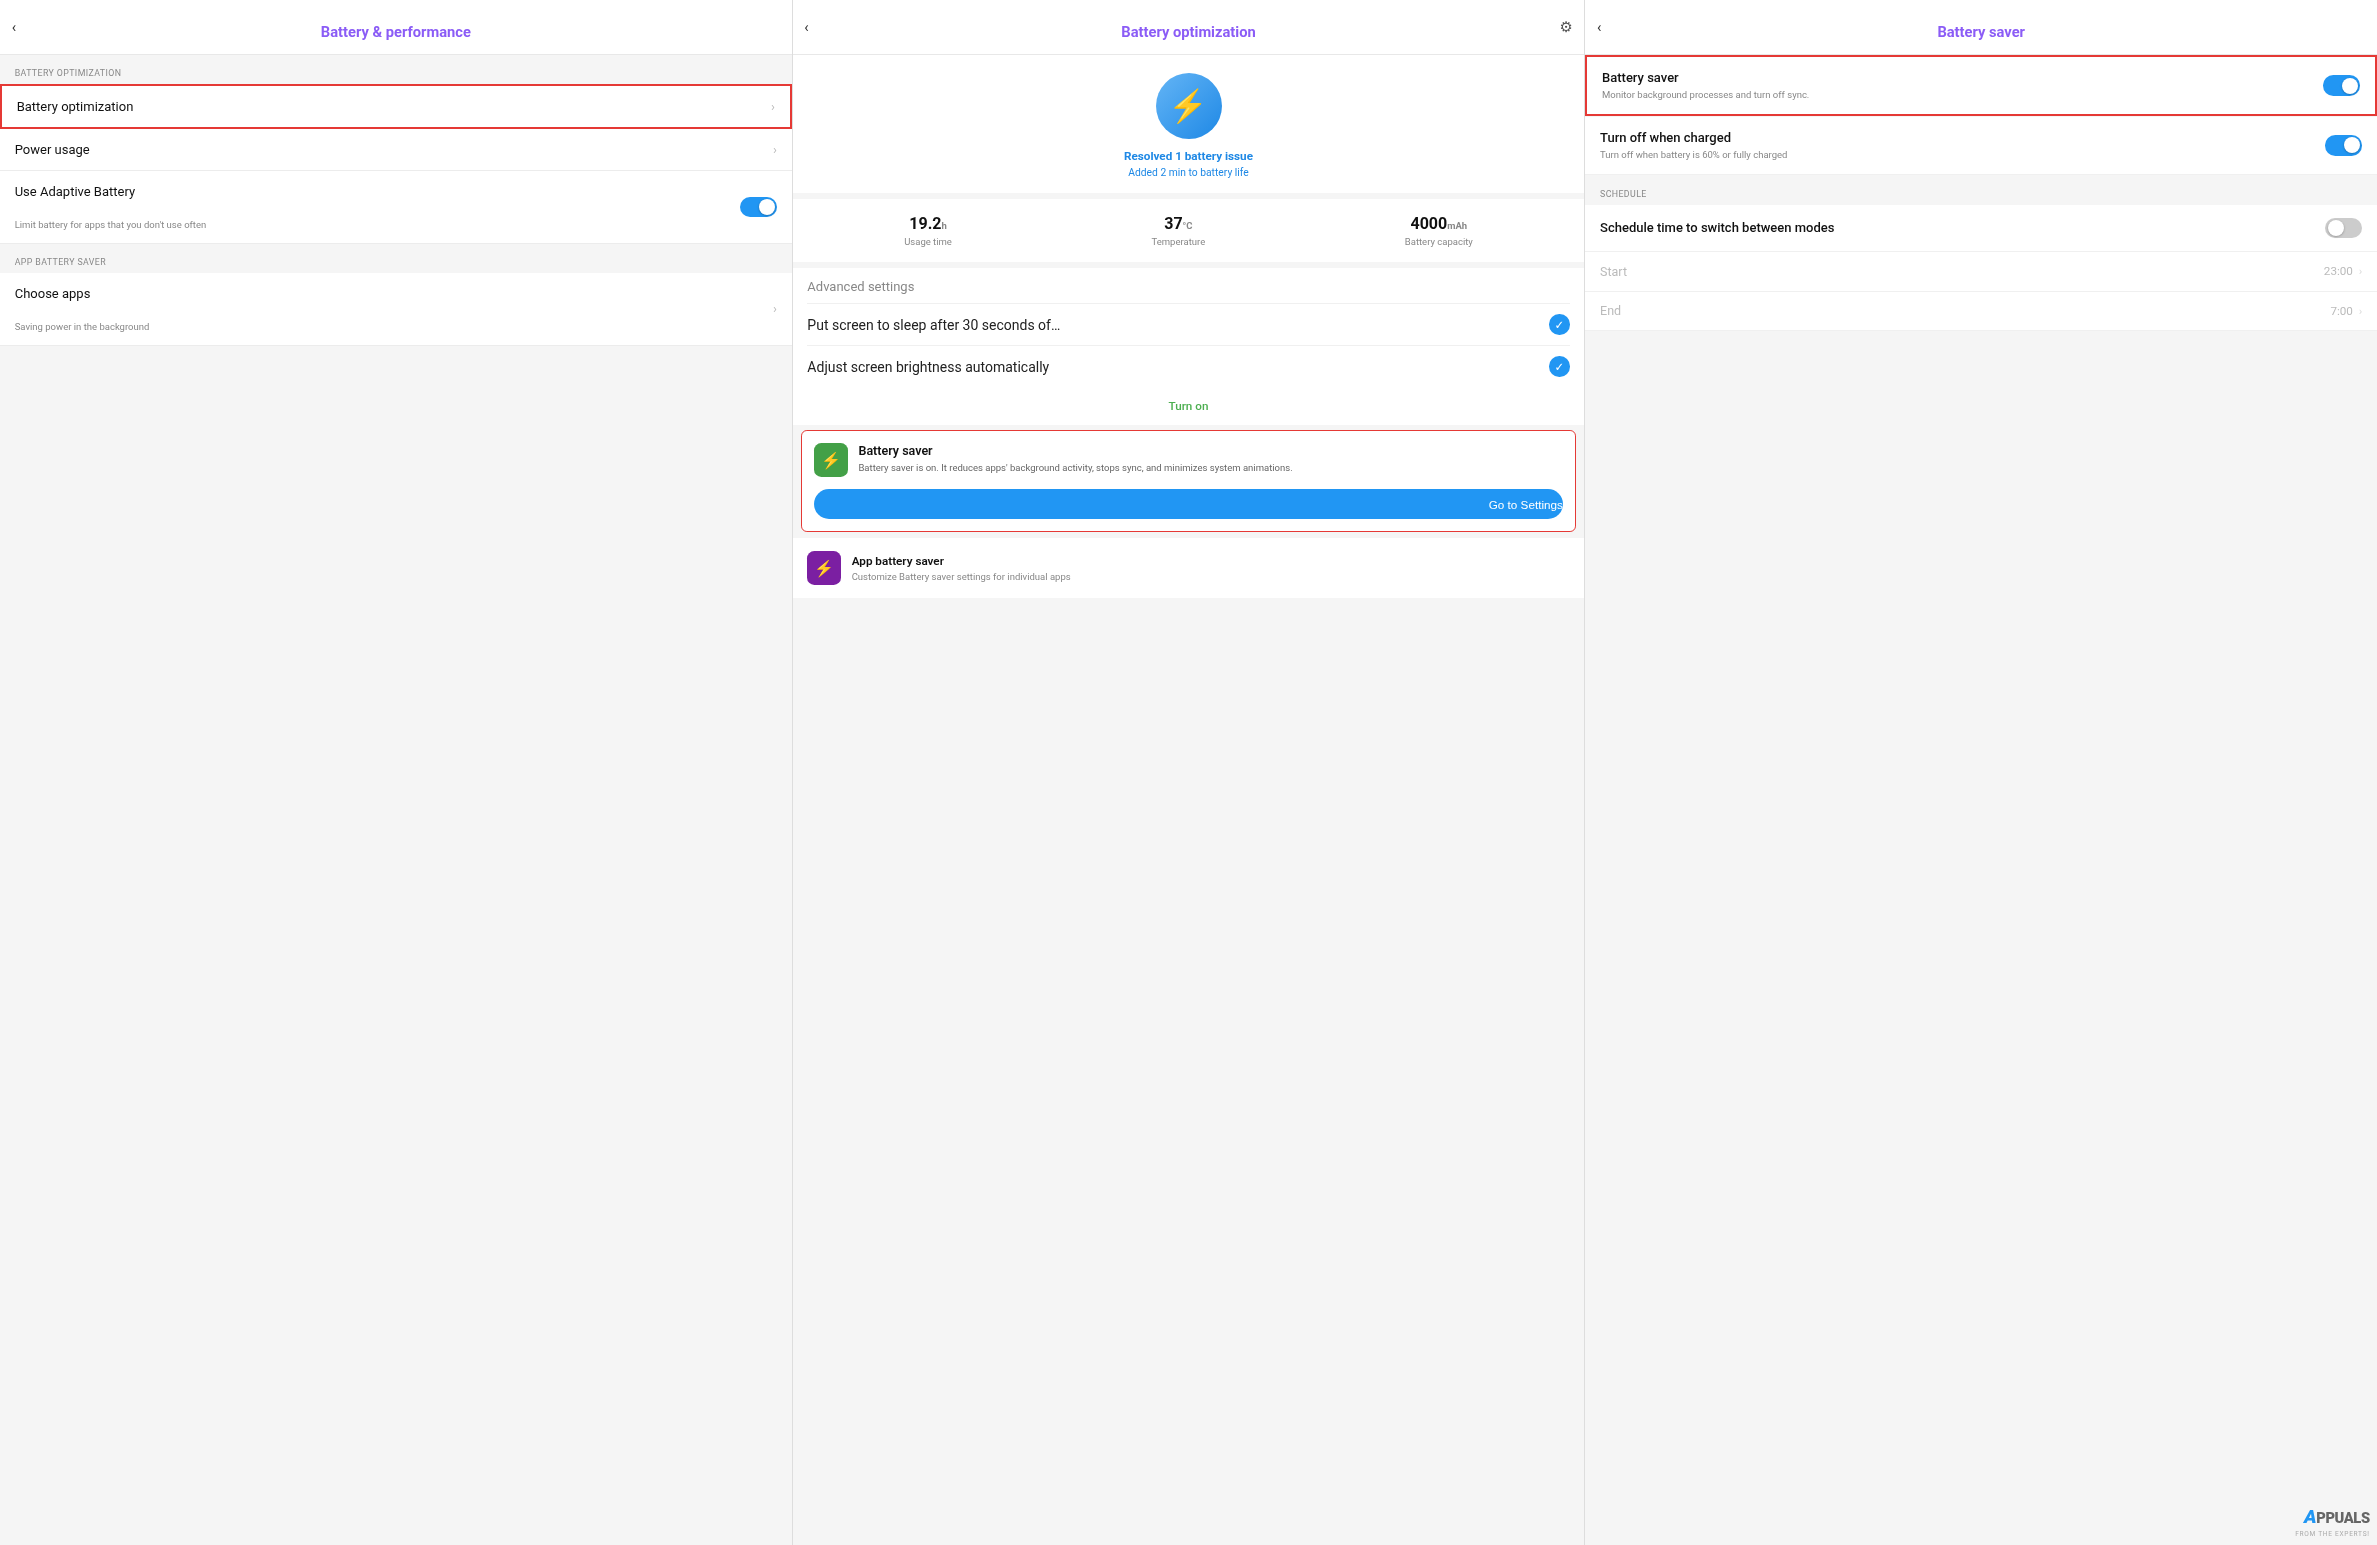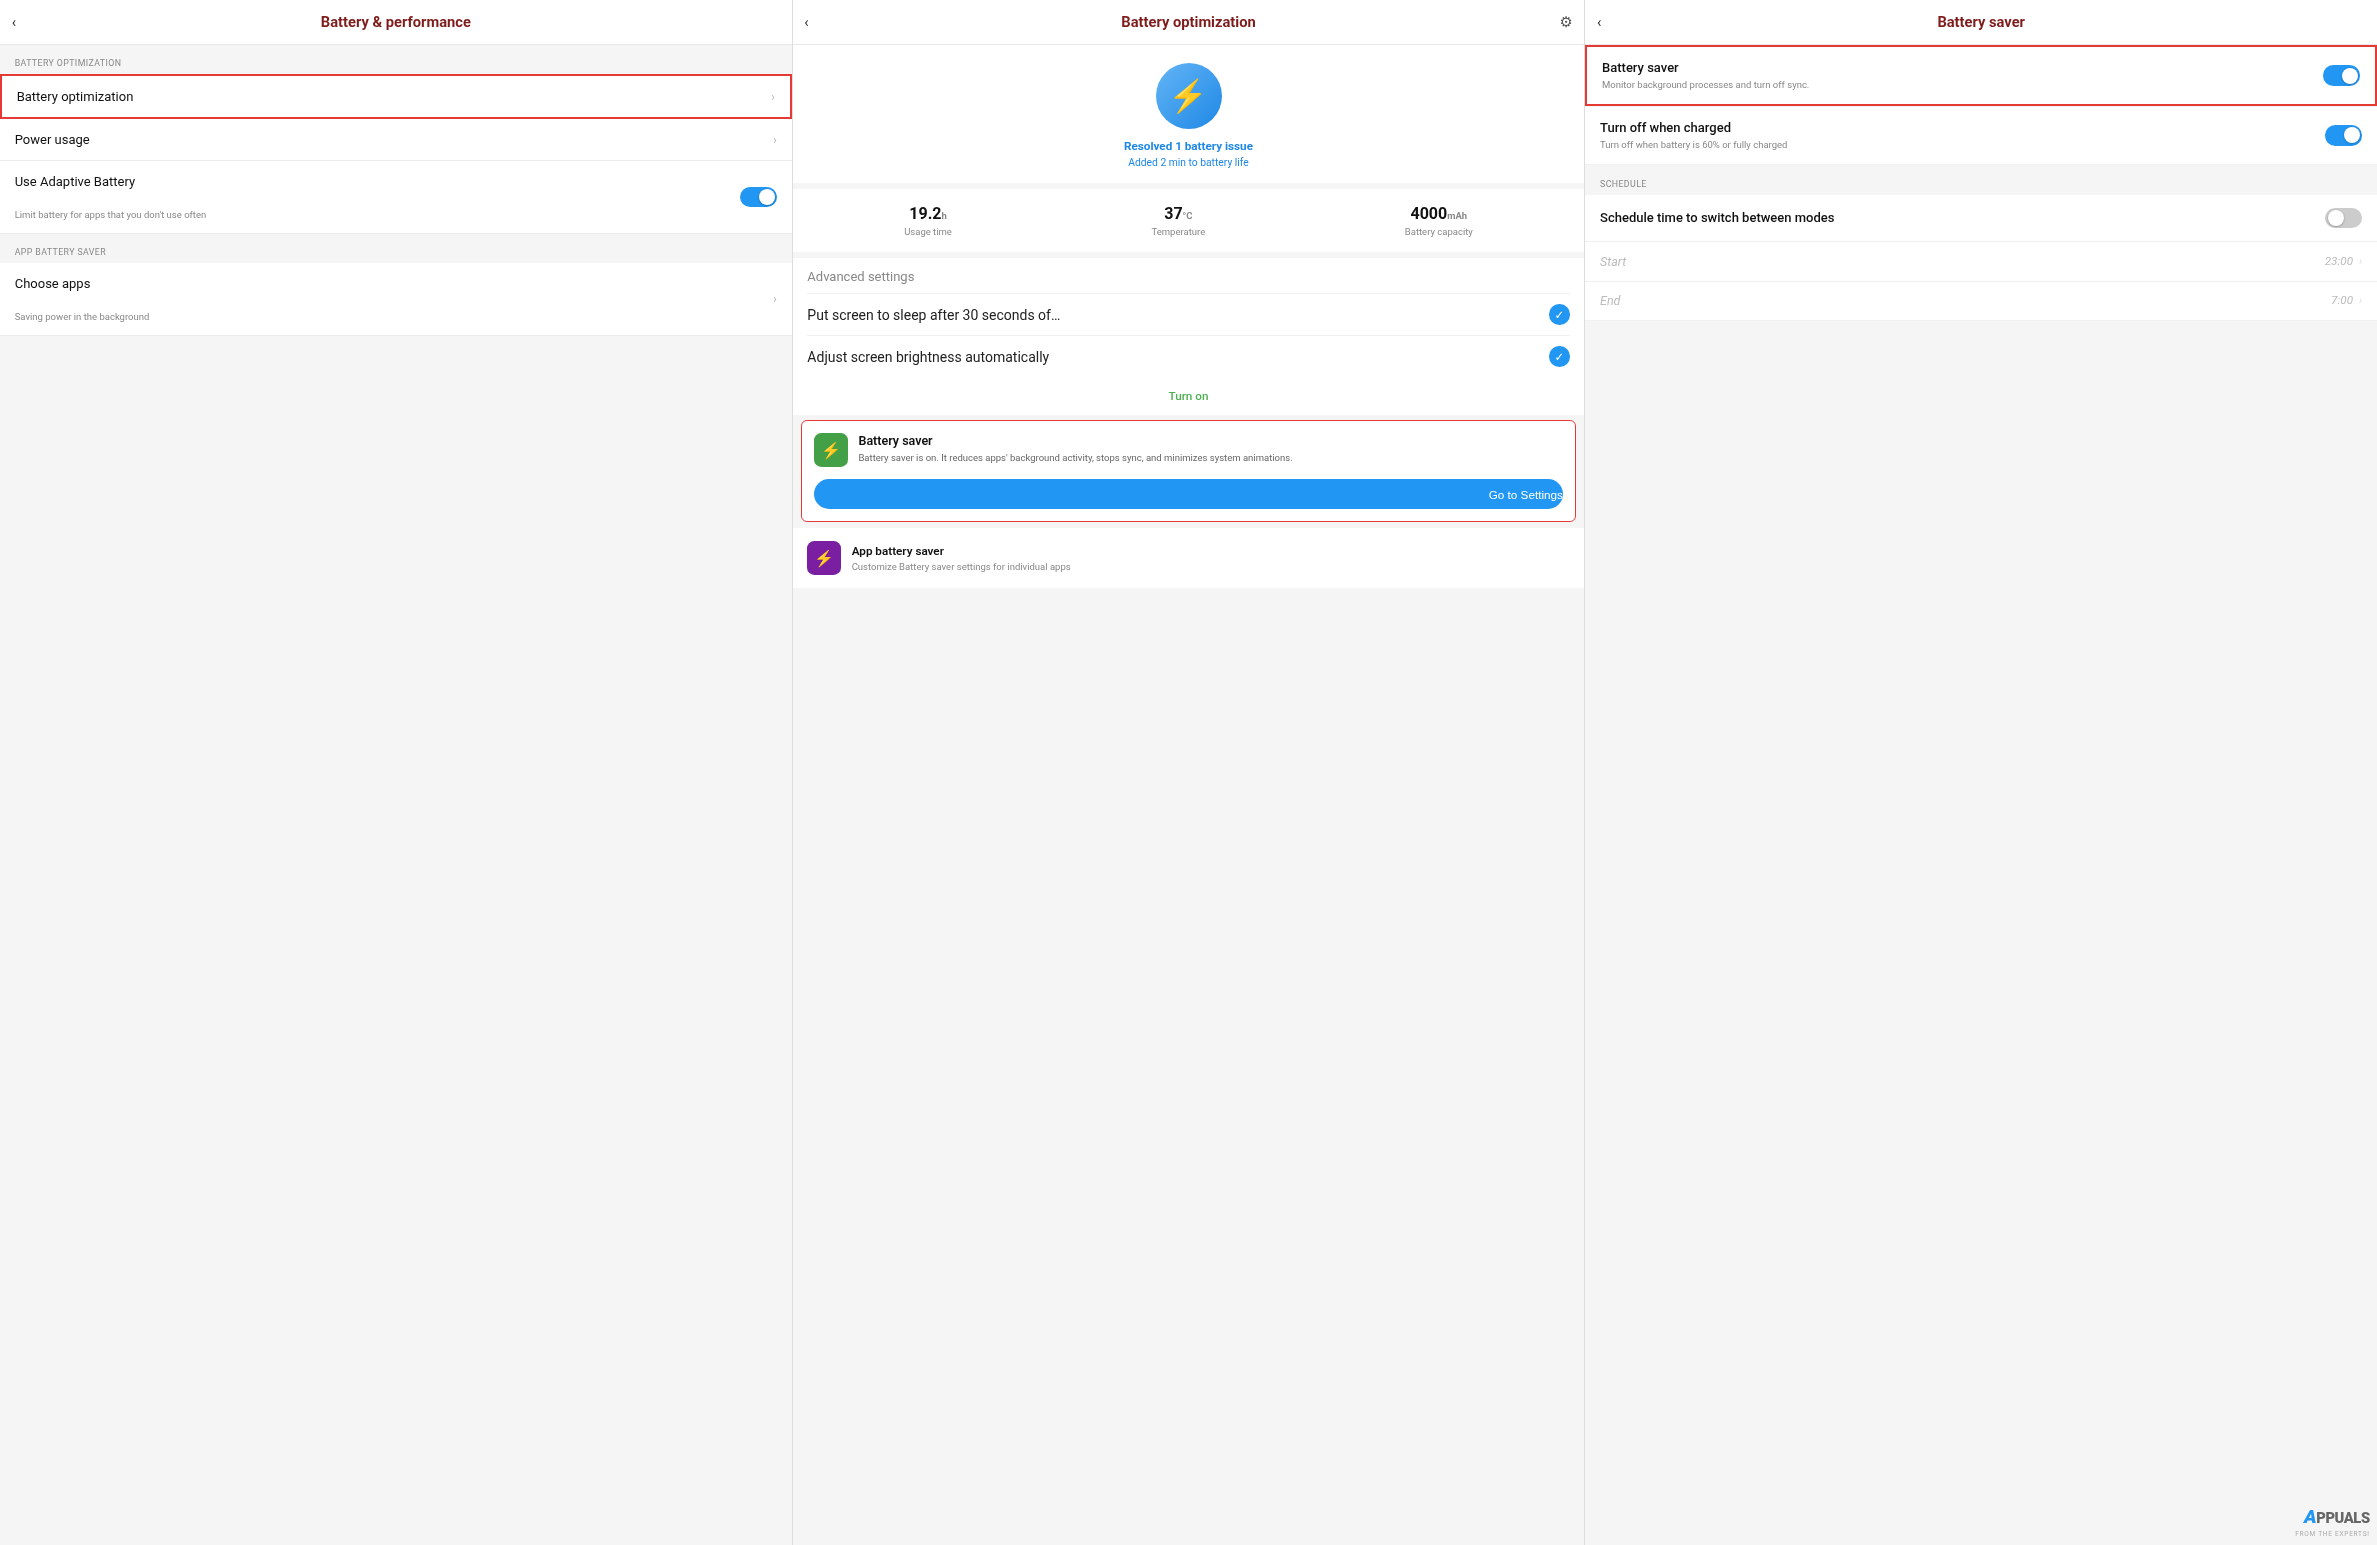--- a/index.html
+++ b/index.html
@@ -38,21 +38,22 @@
     .panel-header .back-arrow {
       position: absolute;
       left: 11.7px;
       font-size: 14.7px;
       color: #333;
       cursor: pointer;
     }
     .panel-header .title {
       font-size: 14.7px;
       font-weight: 700;
-      color: #7f1d1d;
+      color: #8b5cf6;
+      margin-top: 10px;
     }
     .panel-header .gear-icon {
       position: absolute;
       right: 11.7px;
       font-size: 14.7px;
       color: #555;
       cursor: pointer;
     }
 
     
@@ -360,25 +361,24 @@
     }
     .p3-item-sub {
       font-size: 9.5px;
       color: #888;
       margin-top: 2.9px;
       line-height: 1.4;
     }
 
     .schedule-item {
       display: flex;
-      align-items: flex-start;
+      align-items: center;
       padding: 11.7px 14.7px;
       background: #fff;
       border-bottom: 0.7px solid #f0f0f0;
-      font-style: italic;
     }
     .schedule-item .sch-label {
       flex: 1;
       font-size: 12.5px;
       color: #bbb;
     }
     .schedule-item .sch-value {
       font-size: 11.7px;
       color: #bbb;
       margin-right: 5.9px;

